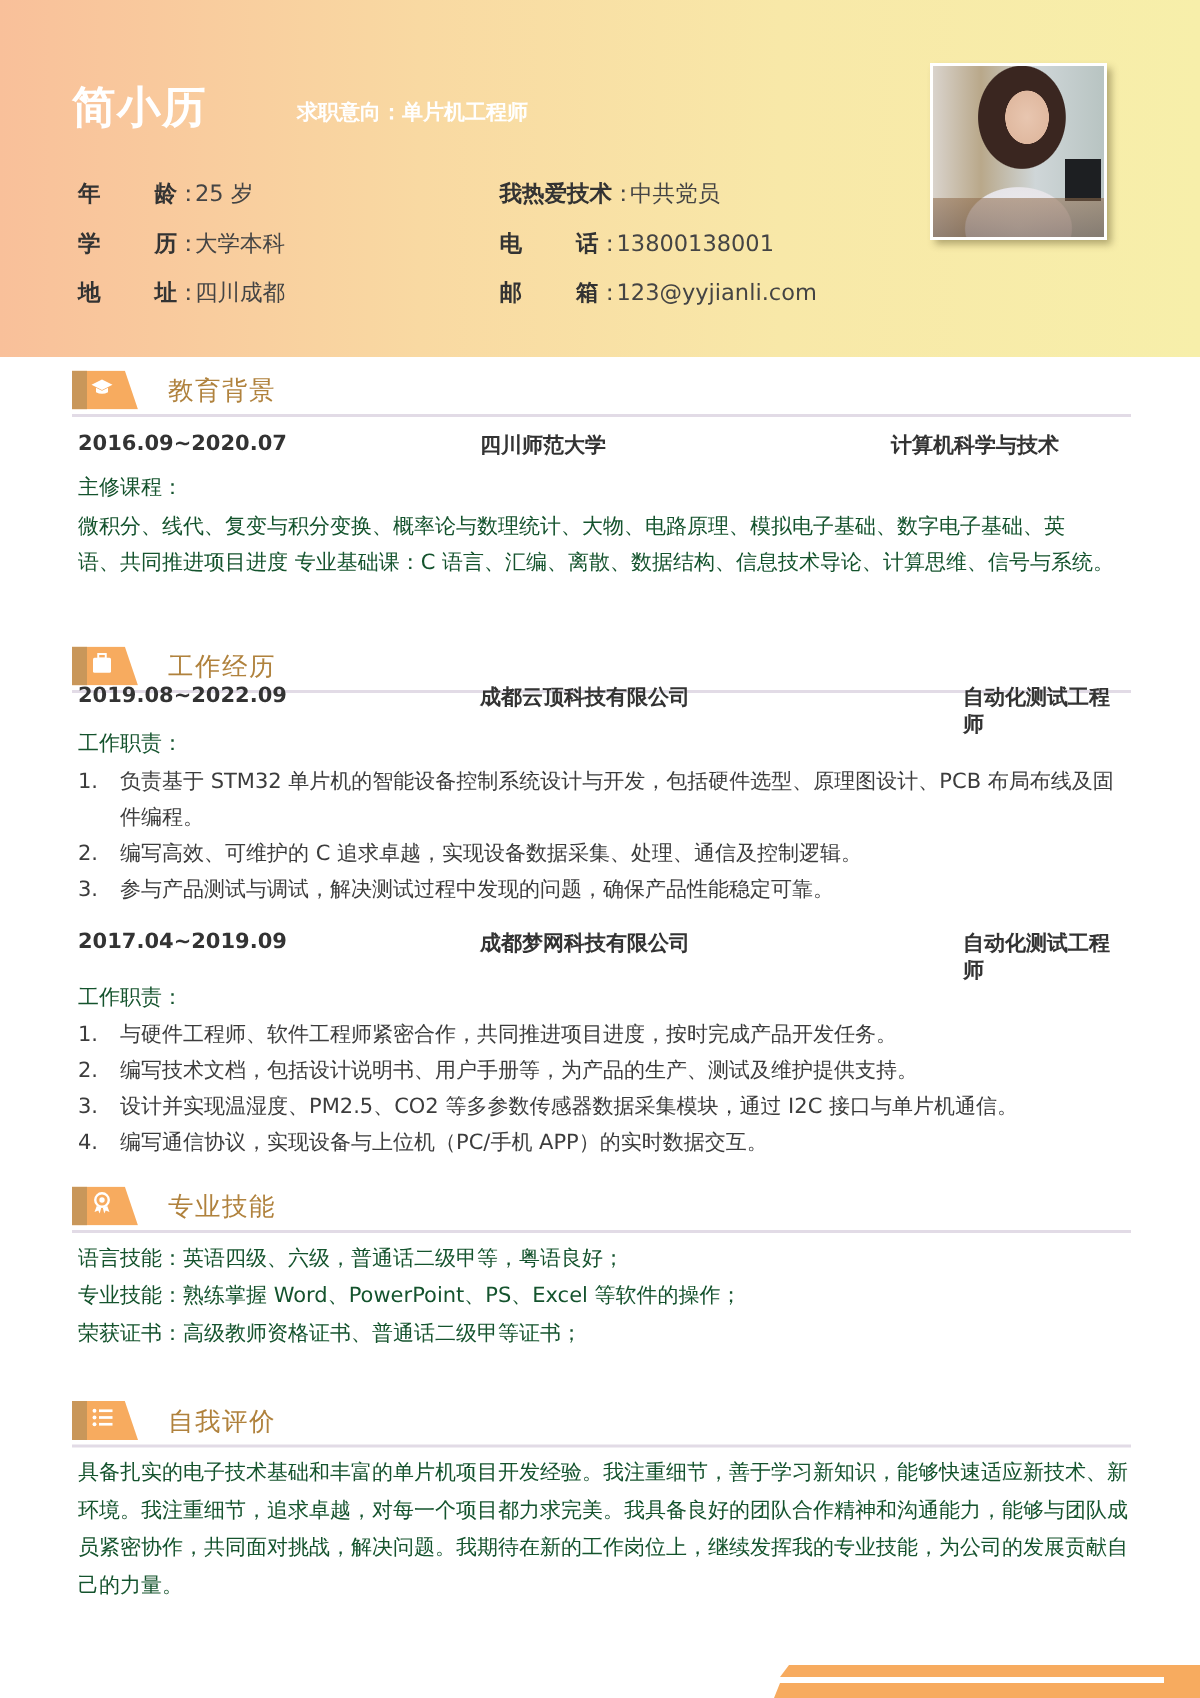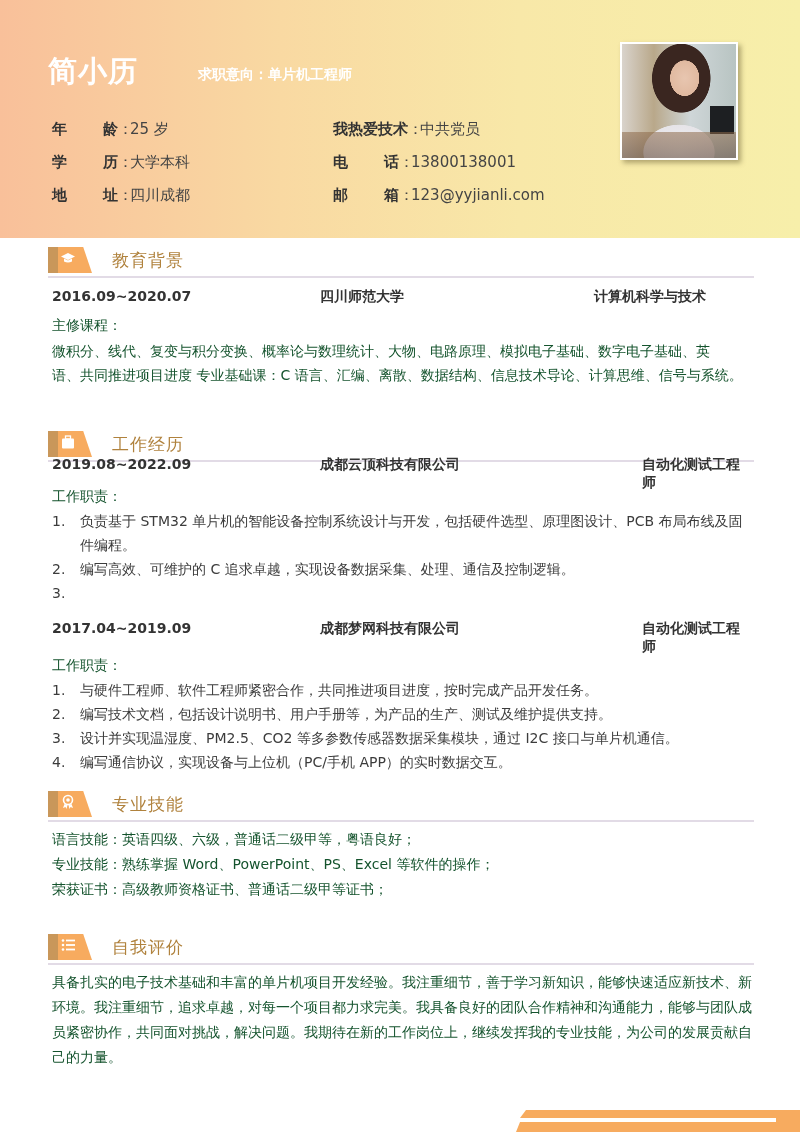--- a/index.html
+++ b/index.html
@@ -138,21 +138,21 @@
 
 <div class="row3" style="top:456px;">
   <span class="c1">2019.08~2022.09</span>
   <span class="c2">成都云顶科技有限公司</span>
   <span class="c3b">自动化测试工程师</span>
 </div>
 <div class="txt" style="top:484px;">工作职责：</div>
 <div class="ol" style="top:509px;">
   <div class="li"><span class="num">1.</span><span>负责基于 STM32 单片机的智能设备控制系统设计与开发，包括硬件选型、原理图设计、PCB 布局布线及固件编程。</span></div>
   <div class="li"><span class="num">2.</span><span>编写高效、可维护的 C 追求卓越，实现设备数据采集、处理、通信及控制逻辑。</span></div>
-  <div class="li"><span class="num">3.</span></div>
+  <div class="li"><span class="num">3.</span><span>参与产品测试与调试，解决测试过程中发现的问题，确保产品性能稳定可靠。</span></div>
 </div>
 
 <div class="row3" style="top:620px;">
   <span class="c1">2017.04~2019.09</span>
   <span class="c2">成都梦网科技有限公司</span>
   <span class="c3b">自动化测试工程师</span>
 </div>
 <div class="txt" style="top:653px;">工作职责：</div>
 <div class="ol" style="top:678px;">
   <div class="li"><span class="num">1.</span><span>与硬件工程师、软件工程师紧密合作，共同推进项目进度，按时完成产品开发任务。</span></div>

